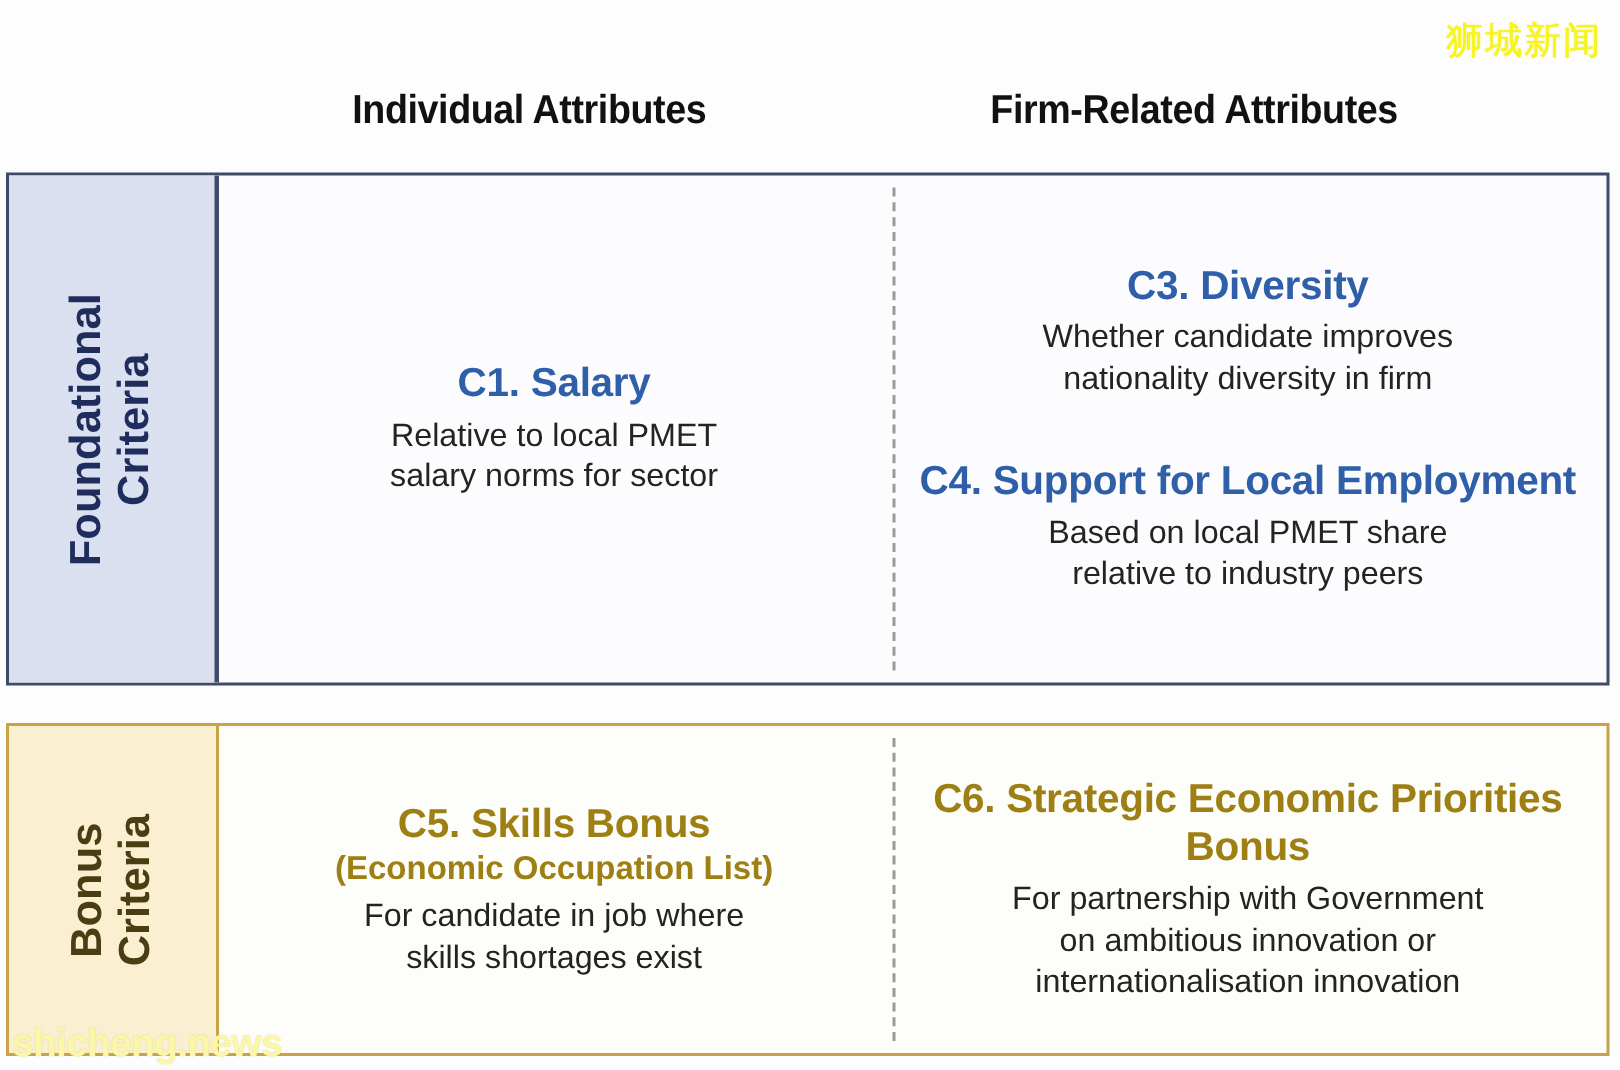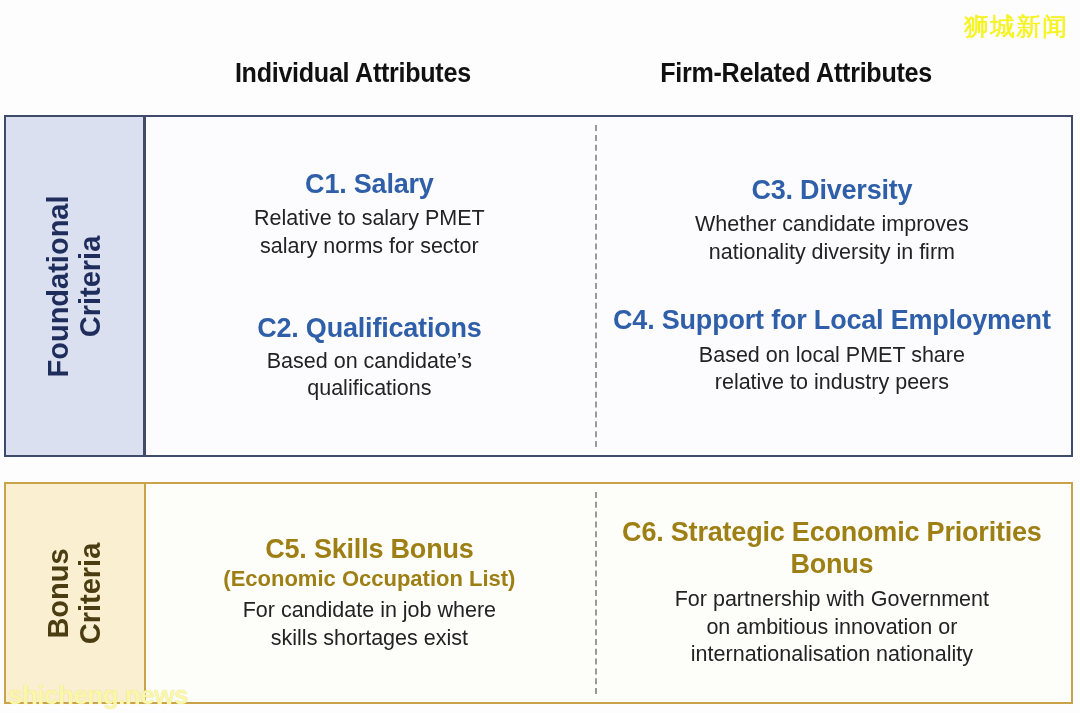--- a/index.html
+++ b/index.html
@@ -229,32 +229,25 @@
   </div>
 
   <div class="band-content">
     <div class="v-dash"></div>
 
     <div class="subcol left-sub">
 
       <div class="criterion" id="c1">
         <div class="crit-title">C1. Salary</div>
         <div class="crit-desc">
-          <span class="ln">Relative to salary PMET</span>
+          <span class="ln">Relative to local PMET</span>
           <span class="ln">salary norms for sector</span>
         </div>
       </div>
 
-      <div class="criterion" id="c2">
-        <div class="crit-title">C2. Qualifications</div>
-        <div class="crit-desc">
-          <span class="ln">Based on candidate’s</span>
-          <span class="ln">qualifications</span>
-        </div>
-      </div>
 
     </div>
 
     <div class="subcol right-sub">
 
       <div class="criterion" id="c3">
         <div class="crit-title">C3. Diversity</div>
         <div class="crit-desc">
           <span class="ln">Whether candidate improves</span>
           <span class="ln">nationality diversity in firm</span>
@@ -301,21 +294,21 @@
 
     <div class="subcol right-sub">
       <div class="criterion" id="c6">
         <div class="crit-title">
           <span class="ln">C6. Strategic Economic</span>
           <span class="ln">Priorities Bonus</span>
         </div>
         <div class="crit-desc">
           <span class="ln">For partnership with Government</span>
           <span class="ln">on ambitious innovation or</span>
-          <span class="ln">internationalisation nationality</span>
+          <span class="ln">internationalisation innovation</span>
         </div>
       </div>
     </div>
   </div>
 </div>
 
 <div class="wm-cn">狮城新闻</div>
 <div class="wm-site">shicheng.news</div>
 
 </body></html>

